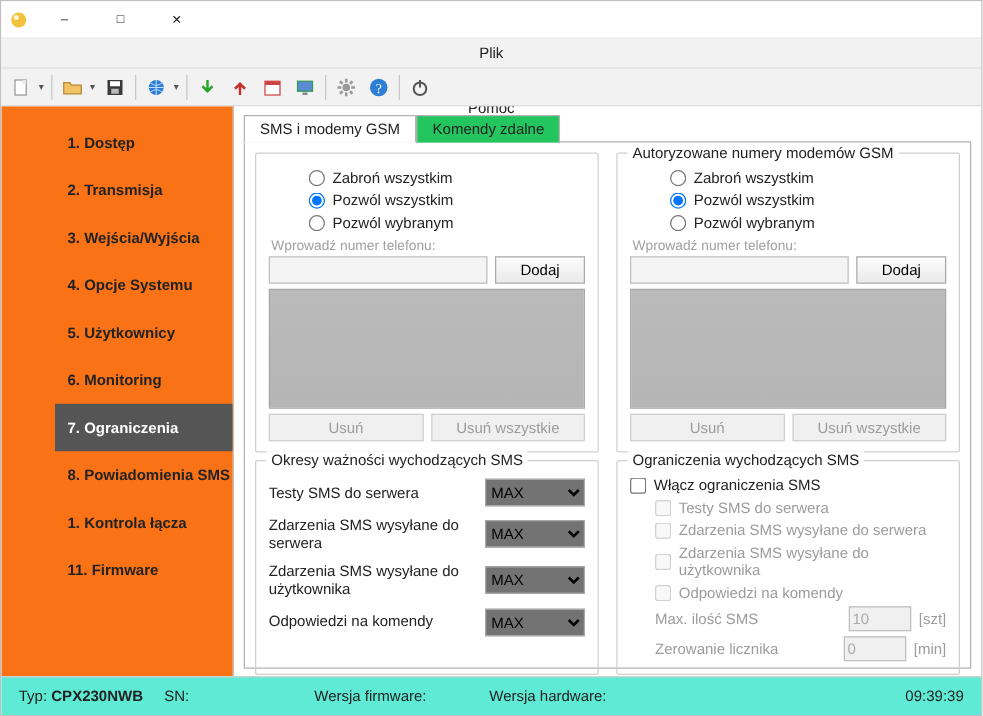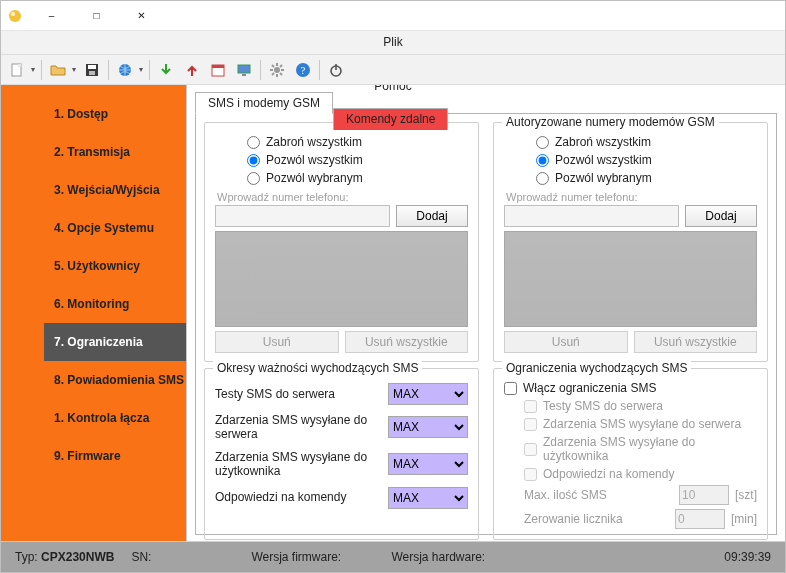--- a/index.html
+++ b/index.html
@@ -104,23 +104,23 @@
     display:flex;
     height:22px;
     position:relative;
     z-index:2;
   }
   .tab {
     padding:3px 12px;
     font-size:12px;
     border:1px solid #b3b3b3;
     border-bottom:none;
-    background:#ef4444;
+    background:#22c55e;
     position:relative;
-    top:17px;
+    top:1px;
   }
   .tab.active {
     background:#fff;
     top:1px;
     border-bottom:1px solid #fff;
   }
   .tabpanel {
     border:1px solid #b3b3b3;
     background:#fff;
     padding:8px;
@@ -200,21 +200,21 @@
     display:flex;
     align-items:center;
     padding:4px 0;
     gap:8px;
   }
   .period-row .lbl { flex:1; font-size:12px; line-height:1.2; }
   .select {
     width:80px;
     height:22px;
     border:1px solid #a7a7a7;
-    background:#c4b5fd;
+    background:#737373;
     font-family:inherit;
     font-size:12px;
   }
   .checkline {
     display:flex;
     align-items:center;
     gap:6px;
     padding:2px 0;
     font-size:12px;
   }
@@ -235,21 +235,21 @@
     display:flex;
     align-items:center;
     gap:6px;
     padding:2px 0;
     color:#9c9c9c;
   }
   .aux-row .albl { flex:1; padding-left:20px; }
   
   .statusbar {
     height:22px;
-    background:#a3a3a3;
+    background:#5eead4;
     border-top:1px solid #cfcfcf;
     display:flex;
     align-items:center;
     font-size:12px;
     padding:15px 6px;
   }
   .statusbar .cell { padding:0 8px; border-right:1px solid #cfcfcf; height:100%; display:flex; align-items:center; }
   .statusbar .cell:last-child { border-right:none; }
   .statusbar .spacer { flex:1; }
 </style>
@@ -362,21 +362,21 @@
   <div class="sidebar">
     <div class="navitem">1. Dostęp</div>
     <div class="navitem">2. Transmisja</div>
     <div class="navitem">3. Wejścia/Wyjścia</div>
     <div class="navitem">4. Opcje Systemu</div>
     <div class="navitem">5. Użytkownicy</div>
     <div class="navitem">6. Monitoring</div>
     <div class="navitem selected">7. Ograniczenia</div>
     <div class="navitem">8. Powiadomienia SMS</div>
     <div class="navitem">1. Kontrola łącza</div>
-    <div class="navitem">9. Firmware</div>
+    <div class="navitem">11. Firmware</div>
   </div>
 
   <div class="content">
     <div class="tabs">
       <div class="tab active">SMS i modemy GSM</div>
       <div class="tab">Komendy zdalne</div>
     </div>
 
     <div class="tabpanel">
 

